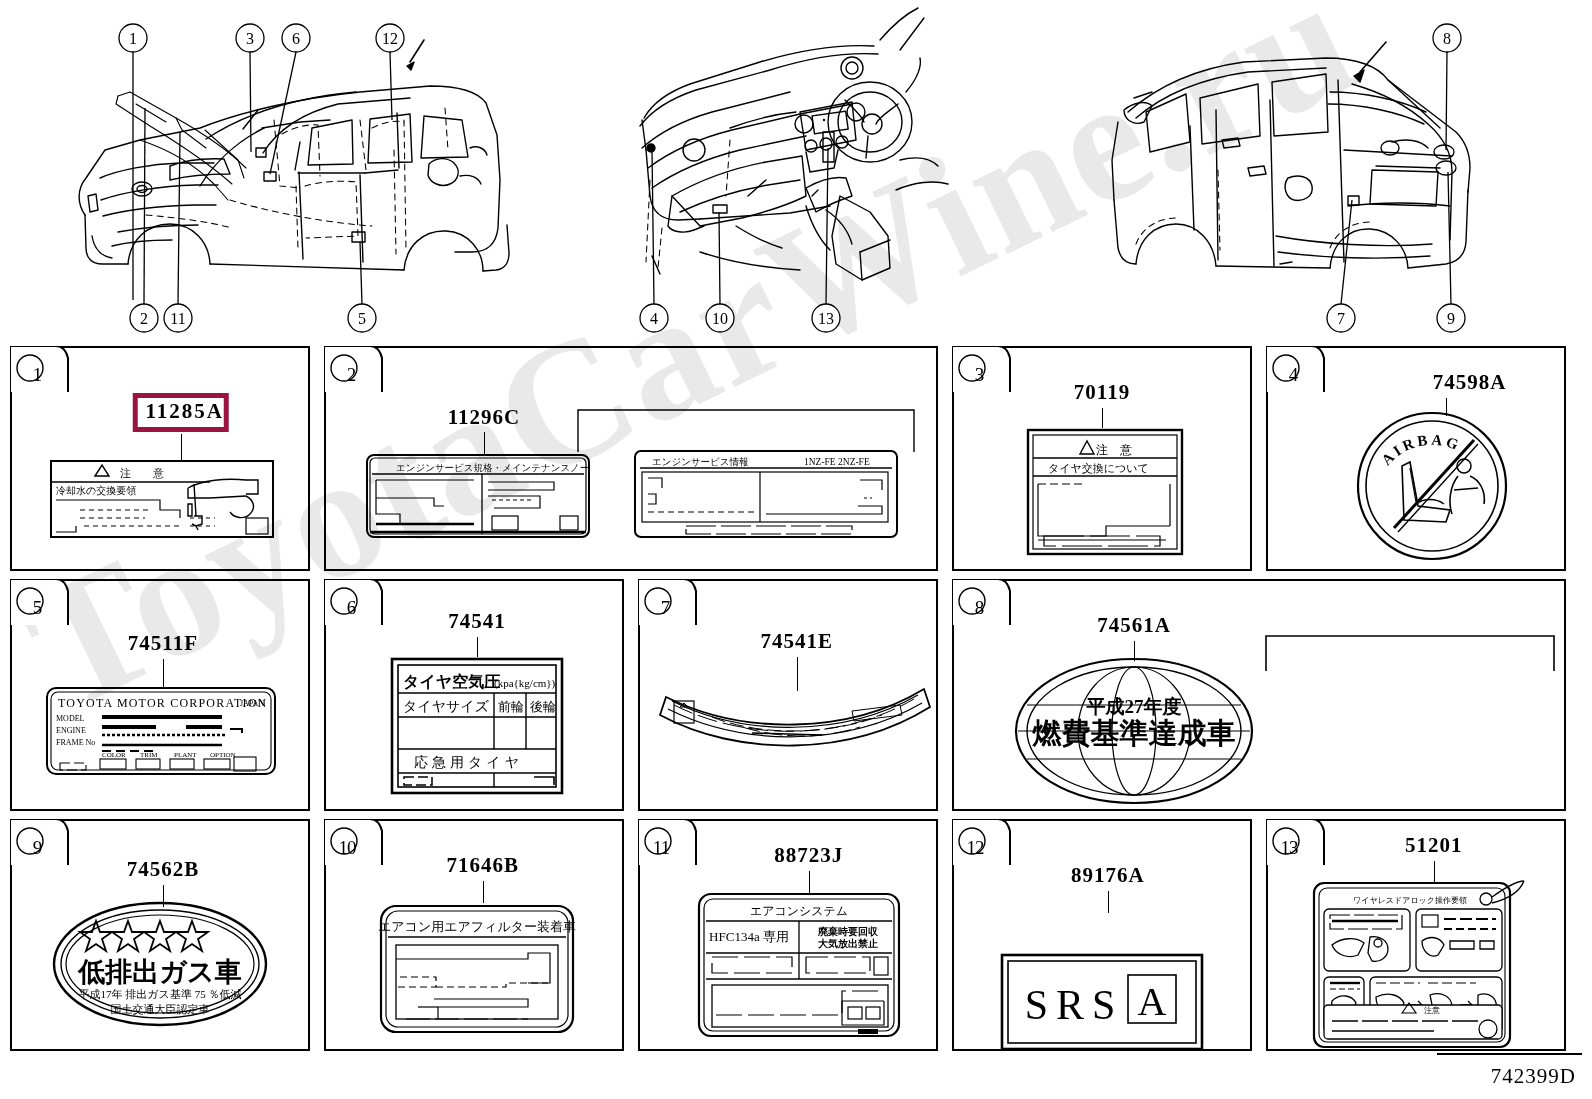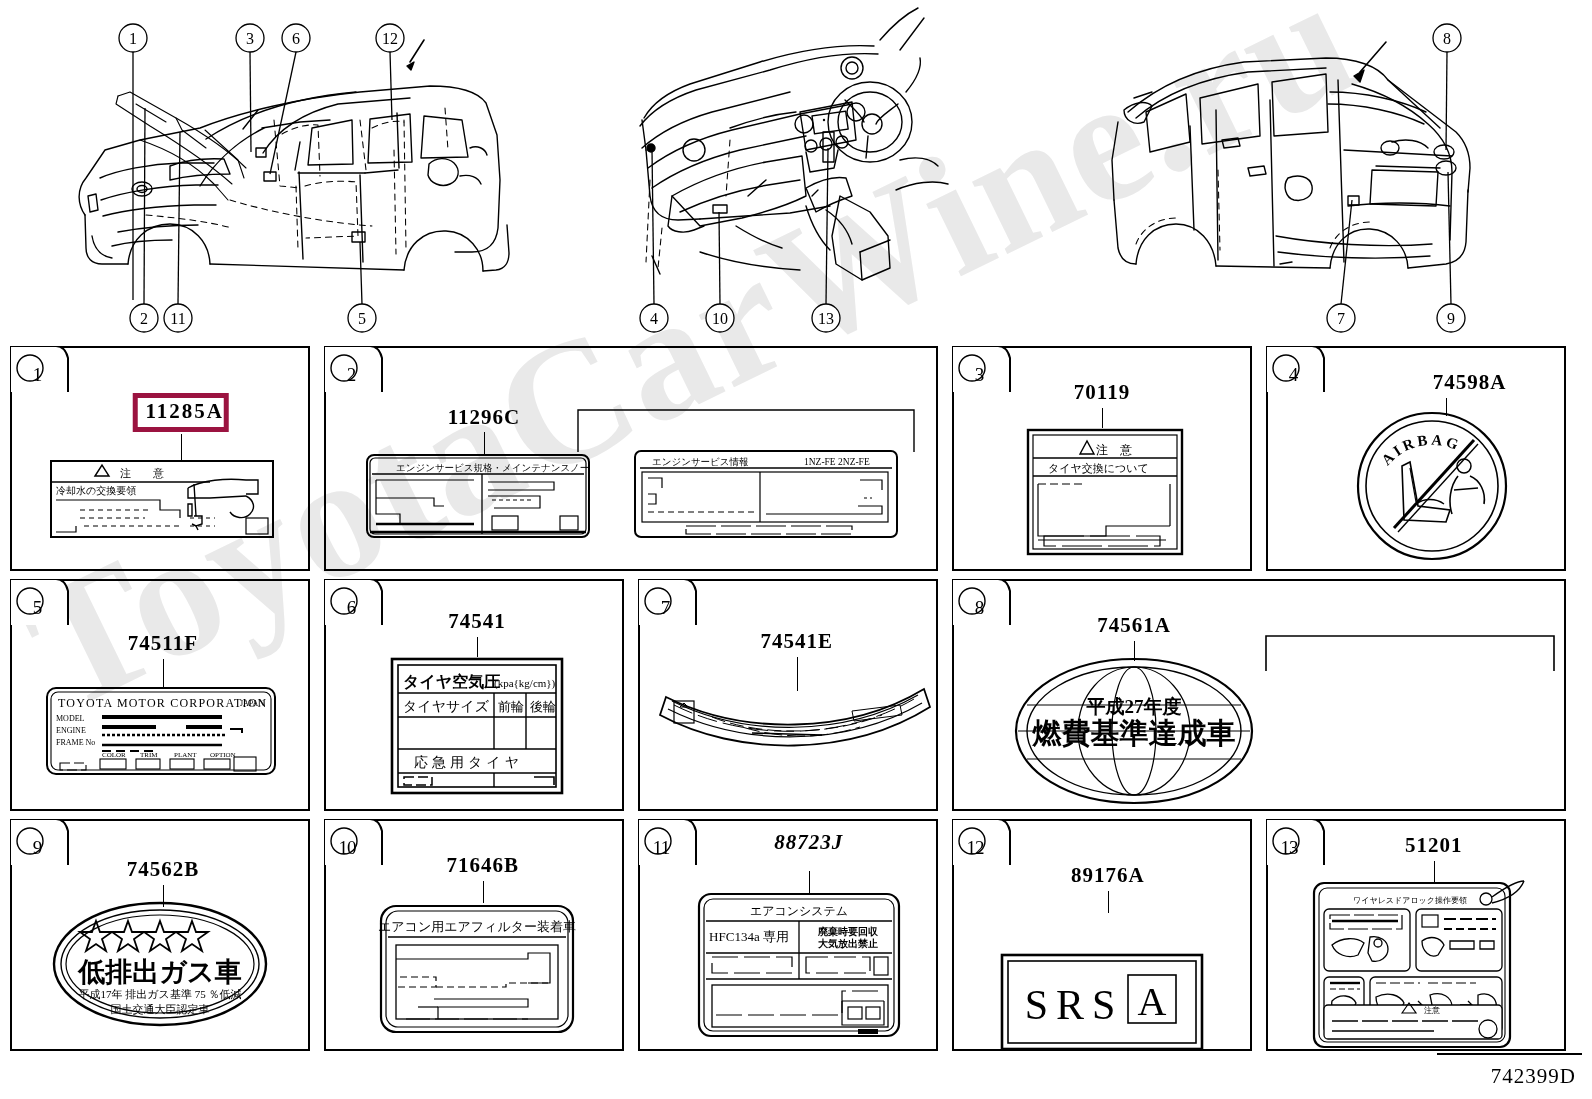--- a/index.html
+++ b/index.html
@@ -803,21 +803,21 @@
 
       <div class="panel p-narrow">
         <div class="panel-tab">
           <svg width="70" height="48">
               <path d="M0 46 L0 0 L46 0 C52 0 56 4 58 12 L58 46" fill="#fff" stroke="#000" stroke-width="2"></path>
               <circle cx="20" cy="22" r="13" fill="#fff" stroke="#000" stroke-width="1.4"></circle>
             </svg>
           <div class="tab-num" style="left:3px;top:9px;">11</div>
         </div>
         <div class="panel-body">
-          <div class="part-no" style="left:57%;top:9px;font-style:italic;">88723J</div>
+          <div class="part-no" style="left:57%;top:22px;">88723J</div>
           <div class="leader" style="left:57%;top:50px;height:22px;"></div>
           <div class="lbl" style="left:56px;top:70px;">
             <svg width="206" height="148" stroke="#000" fill="none">
               <rect x="3" y="3" width="200" height="142" rx="12" stroke-width="2.2"></rect>
               <rect x="8" y="8" width="190" height="132" rx="9" stroke-width="1.2"></rect>
               <line x1="10" y1="30" x2="196" y2="30" stroke-width="1.4"></line>
               <text x="103" y="24" font-size="12" text-anchor="middle" fill="#000" stroke="none">エアコンシステム</text>
               <line x1="103" y1="30" x2="103" y2="88" stroke-width="1.3"></line>
               <line x1="10" y1="62" x2="196" y2="62" stroke-width="1.4"></line>
               <text x="53" y="50" font-size="13" text-anchor="middle" fill="#000" stroke="none">HFC134a 専用</text>

